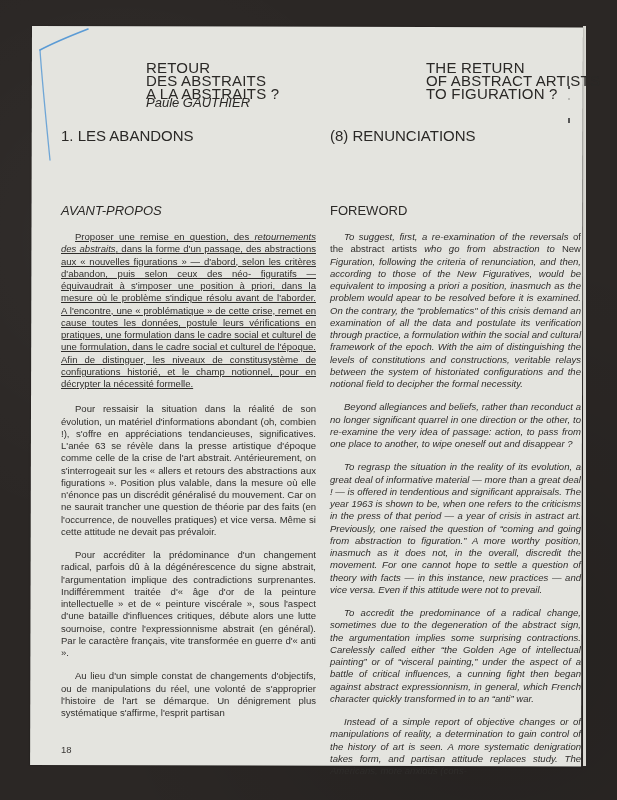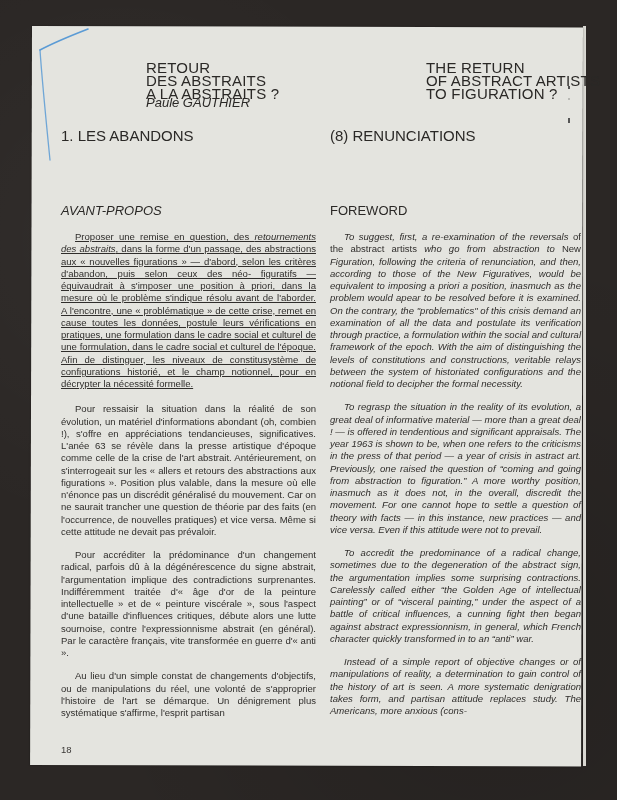--- a/index.html
+++ b/index.html
@@ -113,20 +113,21 @@
 
 <div class="column col-fr">
   <p class="para"><span>Proposer une remise en question, des </span><span class="ital">retournements des abstraits</span><span>, dans la forme d'un passage, des abstractions aux « nouvelles figurations » — d'abord, selon les critères d'abandon, puis selon ceux des néo- figuratifs — équivaudrait à s'imposer une position à priori, dans la mesure où le problème s'indique résolu avant de l'aborder. A l'encontre, une « problématique » de cette crise, remet en cause toutes les données, postule leurs vérifications en pratiques, une formulation dans le cadre social et culturel de une formulation, dans le cadre social et culturel de l'époque. Afin de distinguer, les niveaux de constitusystème de configurations historié, et le champ notionnel, pour en décrypter la nécessité formelle.</span></p>
   <p class="para">Pour ressaisir la situation dans la réalité de son évolution, un matériel d'informations abondant (oh, combien !), s'offre en appréciations tendancieuses, significatives. L'anée 63 se révèle dans la presse artistique d'époque comme celle de la crise de l'art abstrait. Antérieurement, on s'interrogeait sur les « allers et retours des abstractions aux figurations ». Position plus valable, dans la mesure où elle n'énonce pas un discrédit généralisé du mouvement. Car on ne saurait trancher une question de théorie par des faits (en l'occurrence, de nouvelles pratiques) et vice versa. Même si cette attitude ne devait pas prévaloir.</p>
   <p class="para">Pour accréditer la prédominance d'un changement radical, parfois dû à la dégénérescence du signe abstrait, l'argumentation implique des contradictions surprenantes. Indifféremment traitée d'« âge d'or de la peinture intellectuelle » et de « peinture viscérale », sous l'aspect d'une bataille d'influences critiques, débute alors une lutte sournoise, contre l'expressionnisme abstrait (en général). Par le caractère français, vite transformée en guerre d'« anti ».</p>
   <p class="para">Au lieu d'un simple constat de changements d'objectifs, ou de manipulations du réel, une volonté de s'approprier l'histoire de l'art se démarque. Un dénigrement plus systématique s'affirme, l'esprit partisan</p>
 </div>
 
 <div class="column col-en">
   <p class="para"><span>To suggest, first, a re-examination of the reversals </span><span class="upright">of the abstract artists</span><span> who go from abstraction to </span><span class="upright">New</span><span> Figuration, following the criteria of renunciation, and then, according to those of the New Figuratives, would be equivalent to imposing a priori a position, inasmuch as the problem would apear to be resolved before it is examined. On the contrary, the "problematics" of this crisis demand an examination of all the data and postulate its verification through practice, a formulation within the social and cultural framework of the epoch. With the aim of distinguishing the levels of constitutions and constructions, veritable relays between the system of historiated configurations and the notional field to decipher the formal necessity.</span></p>
+  <p class="para">Beyond allegiances and beliefs, rather than reconduct a no longer significant quarrel in one direction or the other, to re-examine the very idea of passage: action, to pass from one place to another, to wipe oneself out and disappear ?</p>
   <p class="para">To regrasp the situation in the reality of its evolution, a great deal of informative material — more than a great deal ! — is offered in tendentious and significant appraisals. The year 1963 is shown to be, when one refers to the criticisms in the press of that period — a year of crisis in astract art. Previously, one raised the question of “coming and going from abstraction to figuration.” A more worthy position, inasmuch as it does not, in the overall, discredit the movement. For one cannot hope to settle a question of theory with facts — in this instance, new practices — and vice versa. Even if this attitude were not to prevail.</p>
   <p class="para">To accredit the predominance of a radical change, sometimes due to the degeneration of the abstract sign, the argumentation implies some surprising contractions. Carelessly called either “the Golden Age of intellectual painting” or of “visceral painting,” under the aspect of a battle of critical influences, a cunning fight then began against abstract expressionnism, in general, which French character quickly transformed in to an “anti” war.</p>
   <p class="para">Instead of a simple report of objective changes or of manipulations of reality, a determination to gain control of the history of art is seen. A more systematic denigration takes form, and partisan attitude replaces study. The Americans, more anxious (cons-</p>
 </div>
 
 <div class="edge-marks">
   <span class="edge-dot" style="top:2px;height:3px;"></span>
   <span class="edge-dot" style="top:14px;height:2px;opacity:0.3;"></span>
   <span class="edge-dot" style="top:34px;height:5px;"></span>
 </div>

